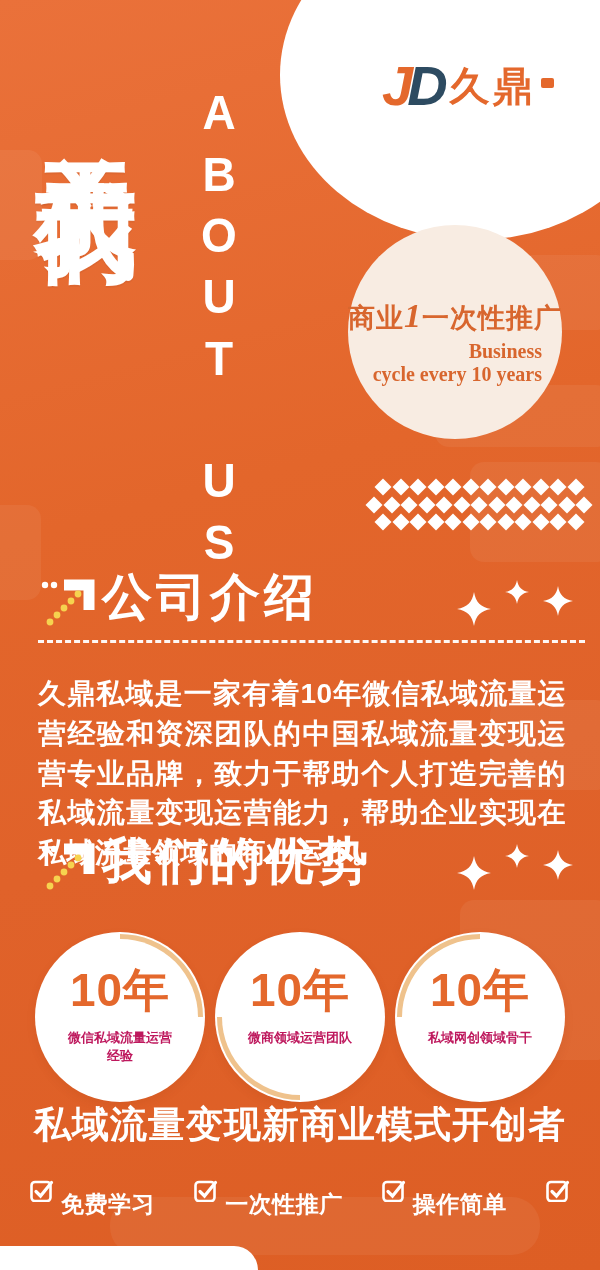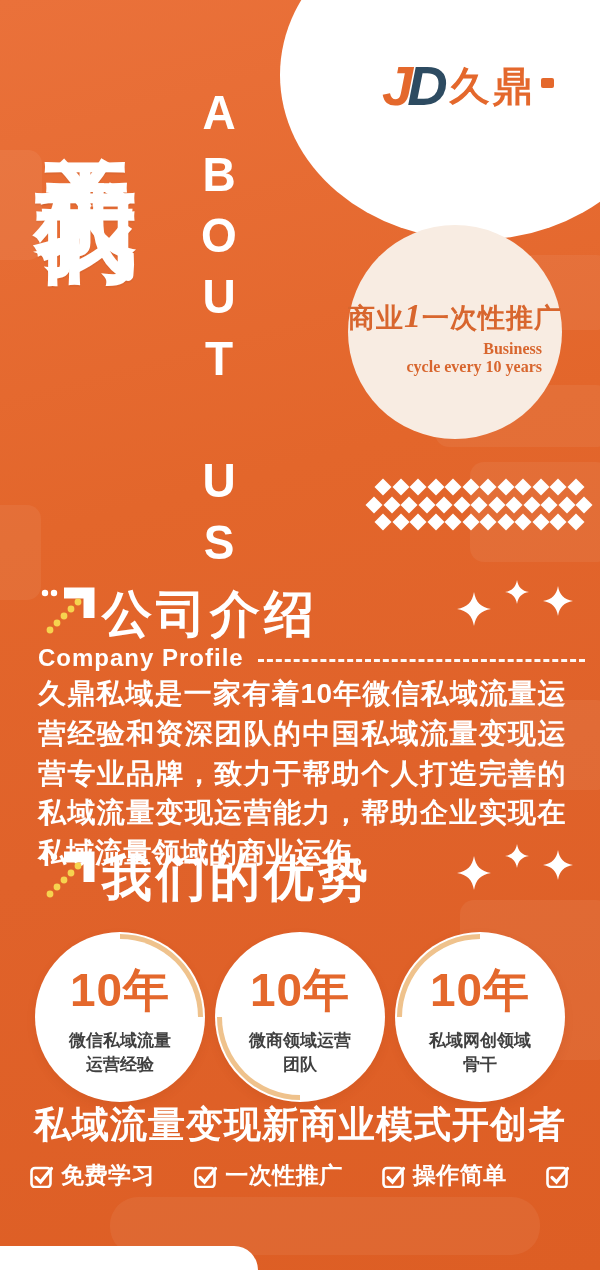--- a/index.html
+++ b/index.html
@@ -41,32 +41,32 @@
     font-size:46px; writing-mode:vertical-rl; text-orientation:upright; letter-spacing:7px;
     line-height:1; transform:scaleY(1.04); }
 
   
   .cycle { position:absolute; left:348px; top:225px; width:214px; height:214px; z-index:4;
     background:#f8ece2; border-radius:50%; color:#d8662e; }
   .cycle-cn { margin-top:72px; text-align:center; font-family:"Liberation Serif", serif;
     font-weight:bold; font-size:27px; letter-spacing:1px; }
   .cycle-cn .num { font-size:34px; font-style:italic; }
   .cycle-en { margin-top:4px; padding-right:20px; text-align:right;
-    font-family:"Liberation Serif", serif; font-weight:bold; font-size:16px; line-height:1.15; }
+    font-family:"Liberation Serif", serif; font-weight:bold; font-size:20px; line-height:1.15; }
 
   
   .diamonds { position:absolute; left:374px; top:478px; width:212px; height:56px; z-index:5; }
   .diamonds i { position:absolute; width:12px; height:12px; background:#ffffff;
     transform:translate(-50%,-50%) rotate(45deg); }
 
   
   .sec { position:absolute; left:38px; right:15px; z-index:5; color:#ffffff; }
   .sec-1 { top:570px; }
   .sec-2 { top:834px; }
-  .sec-top { display:flex; align-items:flex-end;margin-top:8px; }
+  .sec-top { display:flex; align-items:flex-start; }
   .arrow-ico { width:62px; height:62px; flex:0 0 62px; margin-top:2px; }
   .sec-title { font-size:50px; font-weight:900; letter-spacing:4px; line-height:1.1; margin-left:2px; }
   .sparkles { position:absolute; right:8px; top:10px; width:120px; height:52px; }
   .sparkles svg { position:absolute; }
   .sp-big { left:0;  top:12px; }
   .sp-mid { left:48px; top:0; }
   .sp-sml { left:86px; top:6px; }
   .sub-row { display:flex; align-items:center; gap:14px; margin-top:2px; }
   .sec-sub { font-size:24px; font-weight:800; letter-spacing:1px; white-space:nowrap; }
   .sec-2 .sec-sub { margin-left:22px; }
@@ -81,30 +81,30 @@
   .adv-row { position:absolute; top:932px; left:0; width:600px; display:flex;
     justify-content:center; gap:10px; z-index:5; }
   .adv-circle { position:relative; width:170px; height:170px; background:#ffffff;
     border-radius:50%; text-align:center; box-shadow:0 4px 10px rgba(140,50,0,0.10); }
   .arc { position:absolute; inset:2px; border:5px solid transparent; border-top-color:#efc28c;
     border-radius:50%; }
   .arc-1 { transform:rotate(45deg); }
   .arc-2 { transform:rotate(225deg); }
   .arc-3 { transform:rotate(-45deg); }
   .adv-years { margin-top:28px; font-size:46px; font-weight:900; color:#e4682c; letter-spacing:1px; }
-  .adv-label { width:112px; margin:7px auto 0; font-size:17px; font-weight:800;
-    line-height:1.4; color:#404040; }
+  .adv-label { width:112px; margin:7px auto 0; font-size:13px; font-weight:800;
+    line-height:1.4; color:#be185d; }
 
   
   .tagline { position:absolute; top:1100px; left:0; width:600px; text-align:center; z-index:5;
     color:#ffffff; font-size:37px; font-weight:900; letter-spacing:1px; }
   .features { position:absolute; top:1160px; left:30px; right:30px; display:flex;
     justify-content:space-between; align-items:center; z-index:5; }
   .feat { display:flex; align-items:center; gap:7px; color:#ffffff; }
-  .feat-label { font-size:23px; font-weight:800; letter-spacing:0.5px; white-space:nowrap; }
+  .feat-label { font-size:23px; font-weight:800; letter-spacing:0.5px; white-space:nowrap;margin-top:29px; }
 
   .cutout { position:absolute; left:0; bottom:0; width:258px; height:24px; background:#ffffff;
     border-top-right-radius:24px; z-index:6; }
 </style>
 </head>
 <body>
 
 <div class="poster">
 
   <div class="orange-bg"></div>
@@ -195,21 +195,20 @@
           </svg>
         <svg class="sp-mid" width="24" height="24" viewBox="0 0 24 24">
             <path d="M12 0C13.2 7.2 16.8 10.8 24 12C16.8 13.2 13.2 16.8 12 24C10.8 16.8 7.2 13.2 0 12C7.2 10.8 10.8 7.2 12 0Z" fill="#ffffff"></path>
           </svg>
         <svg class="sp-sml" width="30" height="30" viewBox="0 0 24 24">
             <path d="M12 0C13.2 7.2 16.8 10.8 24 12C16.8 13.2 13.2 16.8 12 24C10.8 16.8 7.2 13.2 0 12C7.2 10.8 10.8 7.2 12 0Z" fill="#ffffff"></path>
           </svg>
       </div>
     </div>
     <div class="sub-row">
-      <div class="sec-sub">Company Profile</div>
       <div class="dash"></div>
     </div>
   </div>
 
   <div class="profile-body">久鼎私域是一家有着10年微信私域流量运营经验和资深团队的中国私域流量变现运营专业品牌，致力于帮助个人打造完善的私域流量变现运营能力，帮助企业实现在私域流量领域的商业运作。</div>
 
   <div class="sec sec-2">
     <div class="sec-top">
       <svg class="arrow-ico" viewBox="0 0 62 62">
         <circle cx="7" cy="13" r="3.2" fill="#ffffff"></circle>

